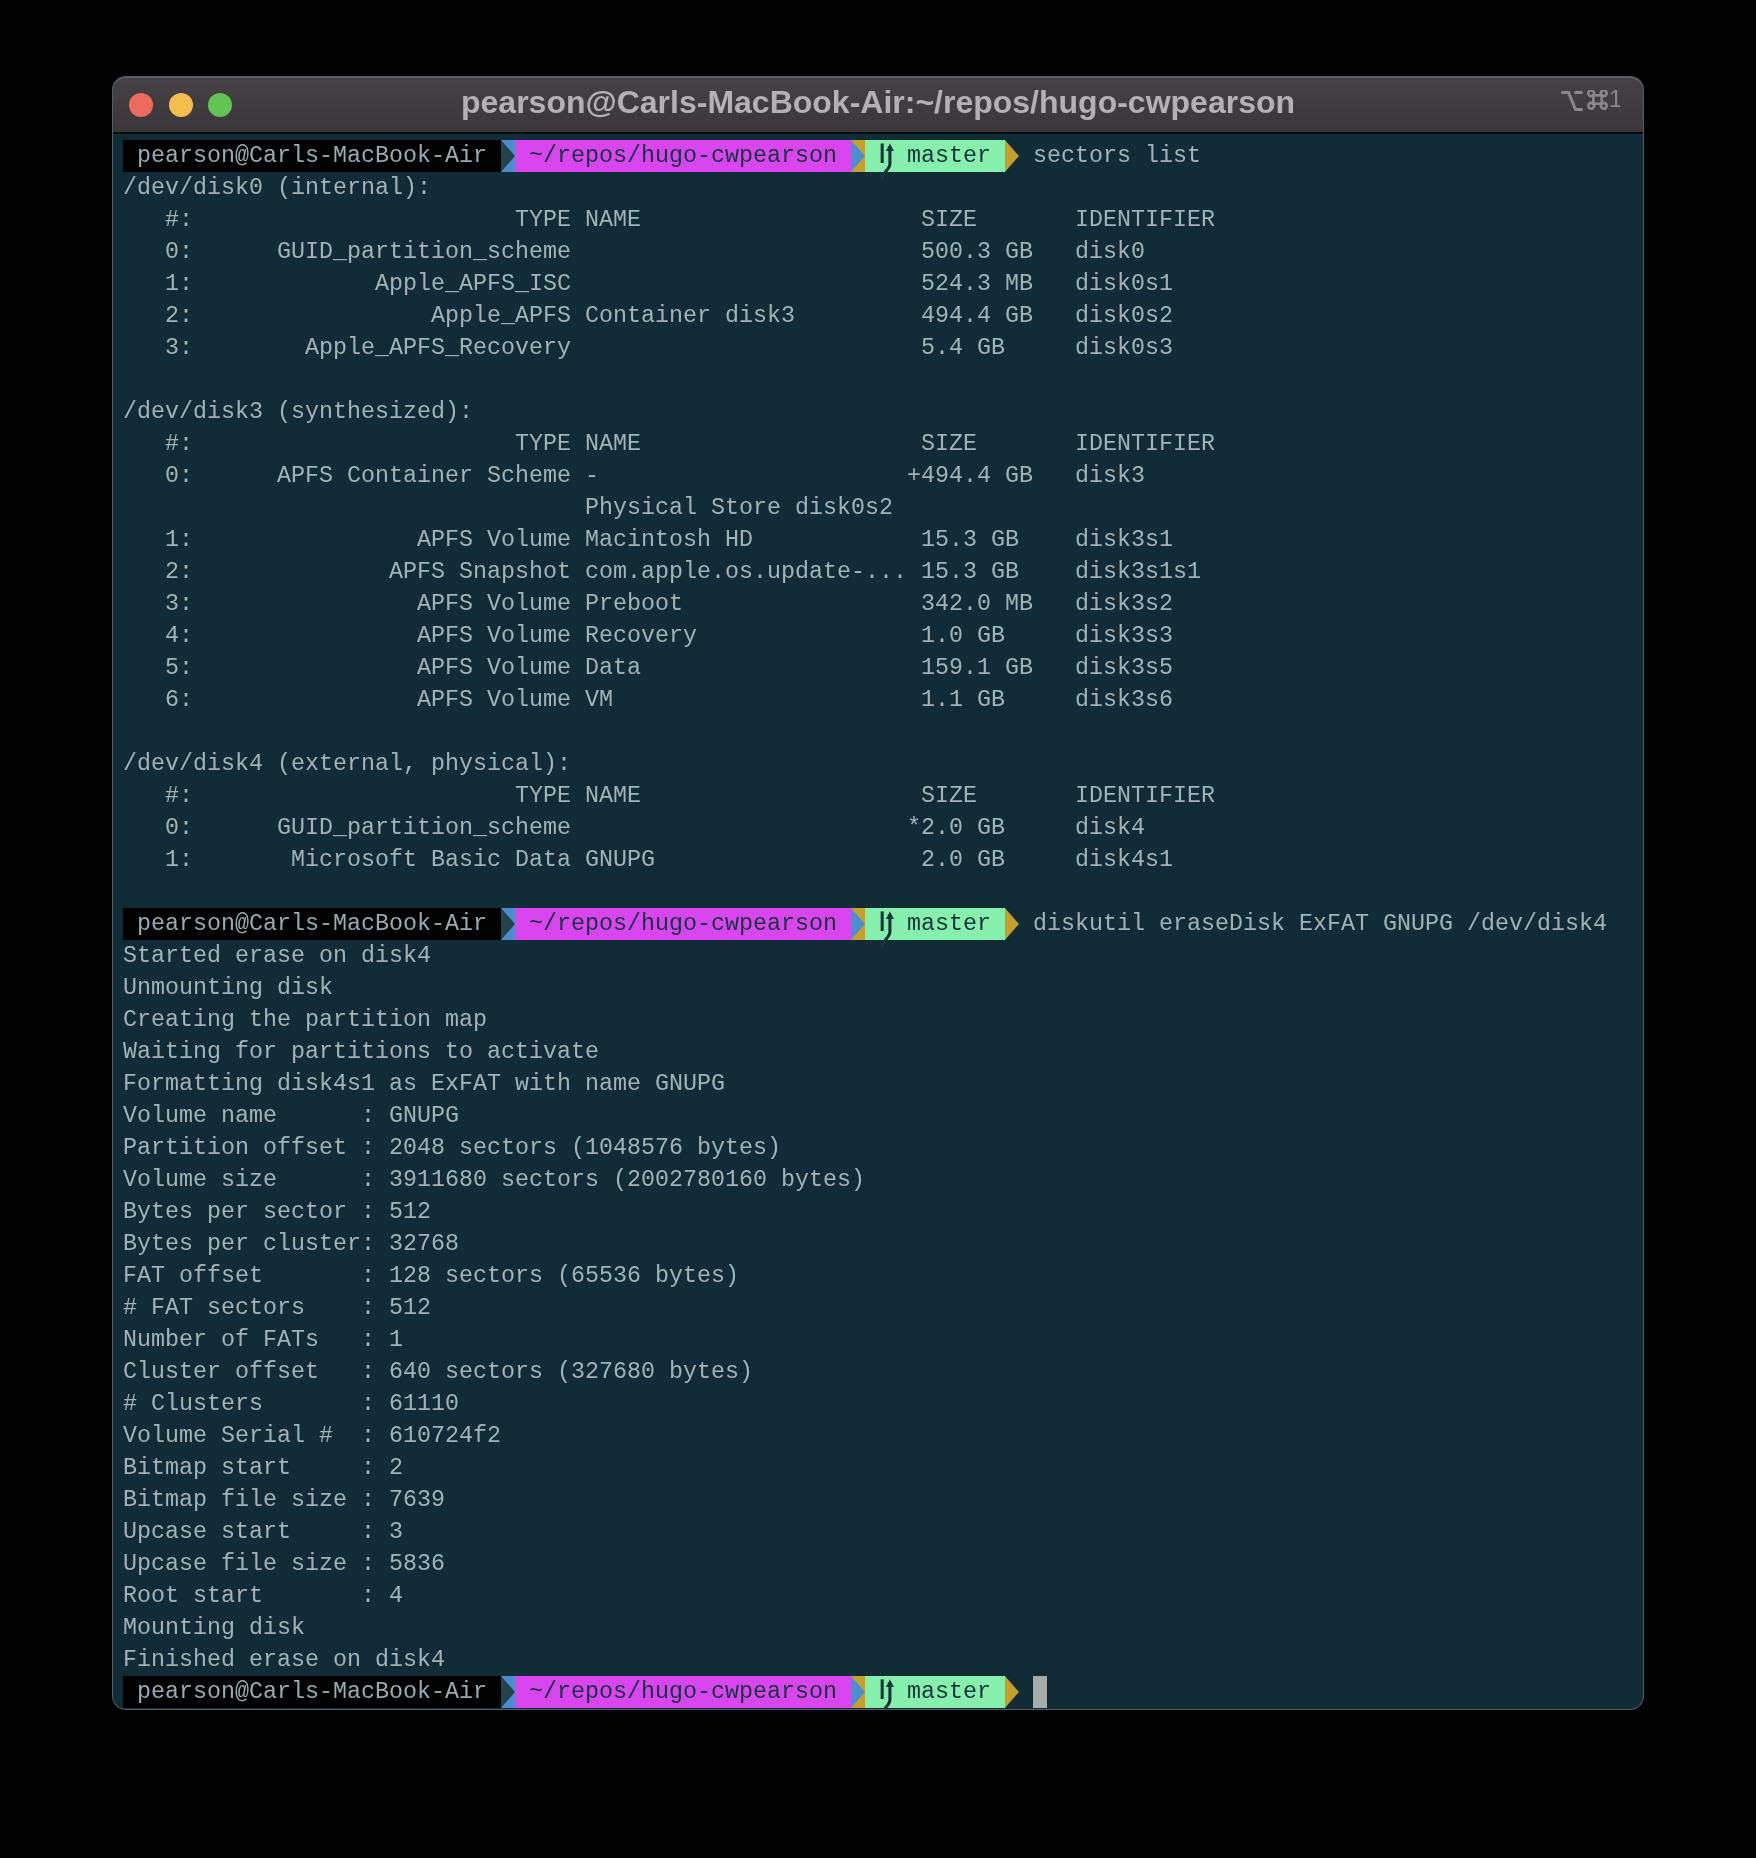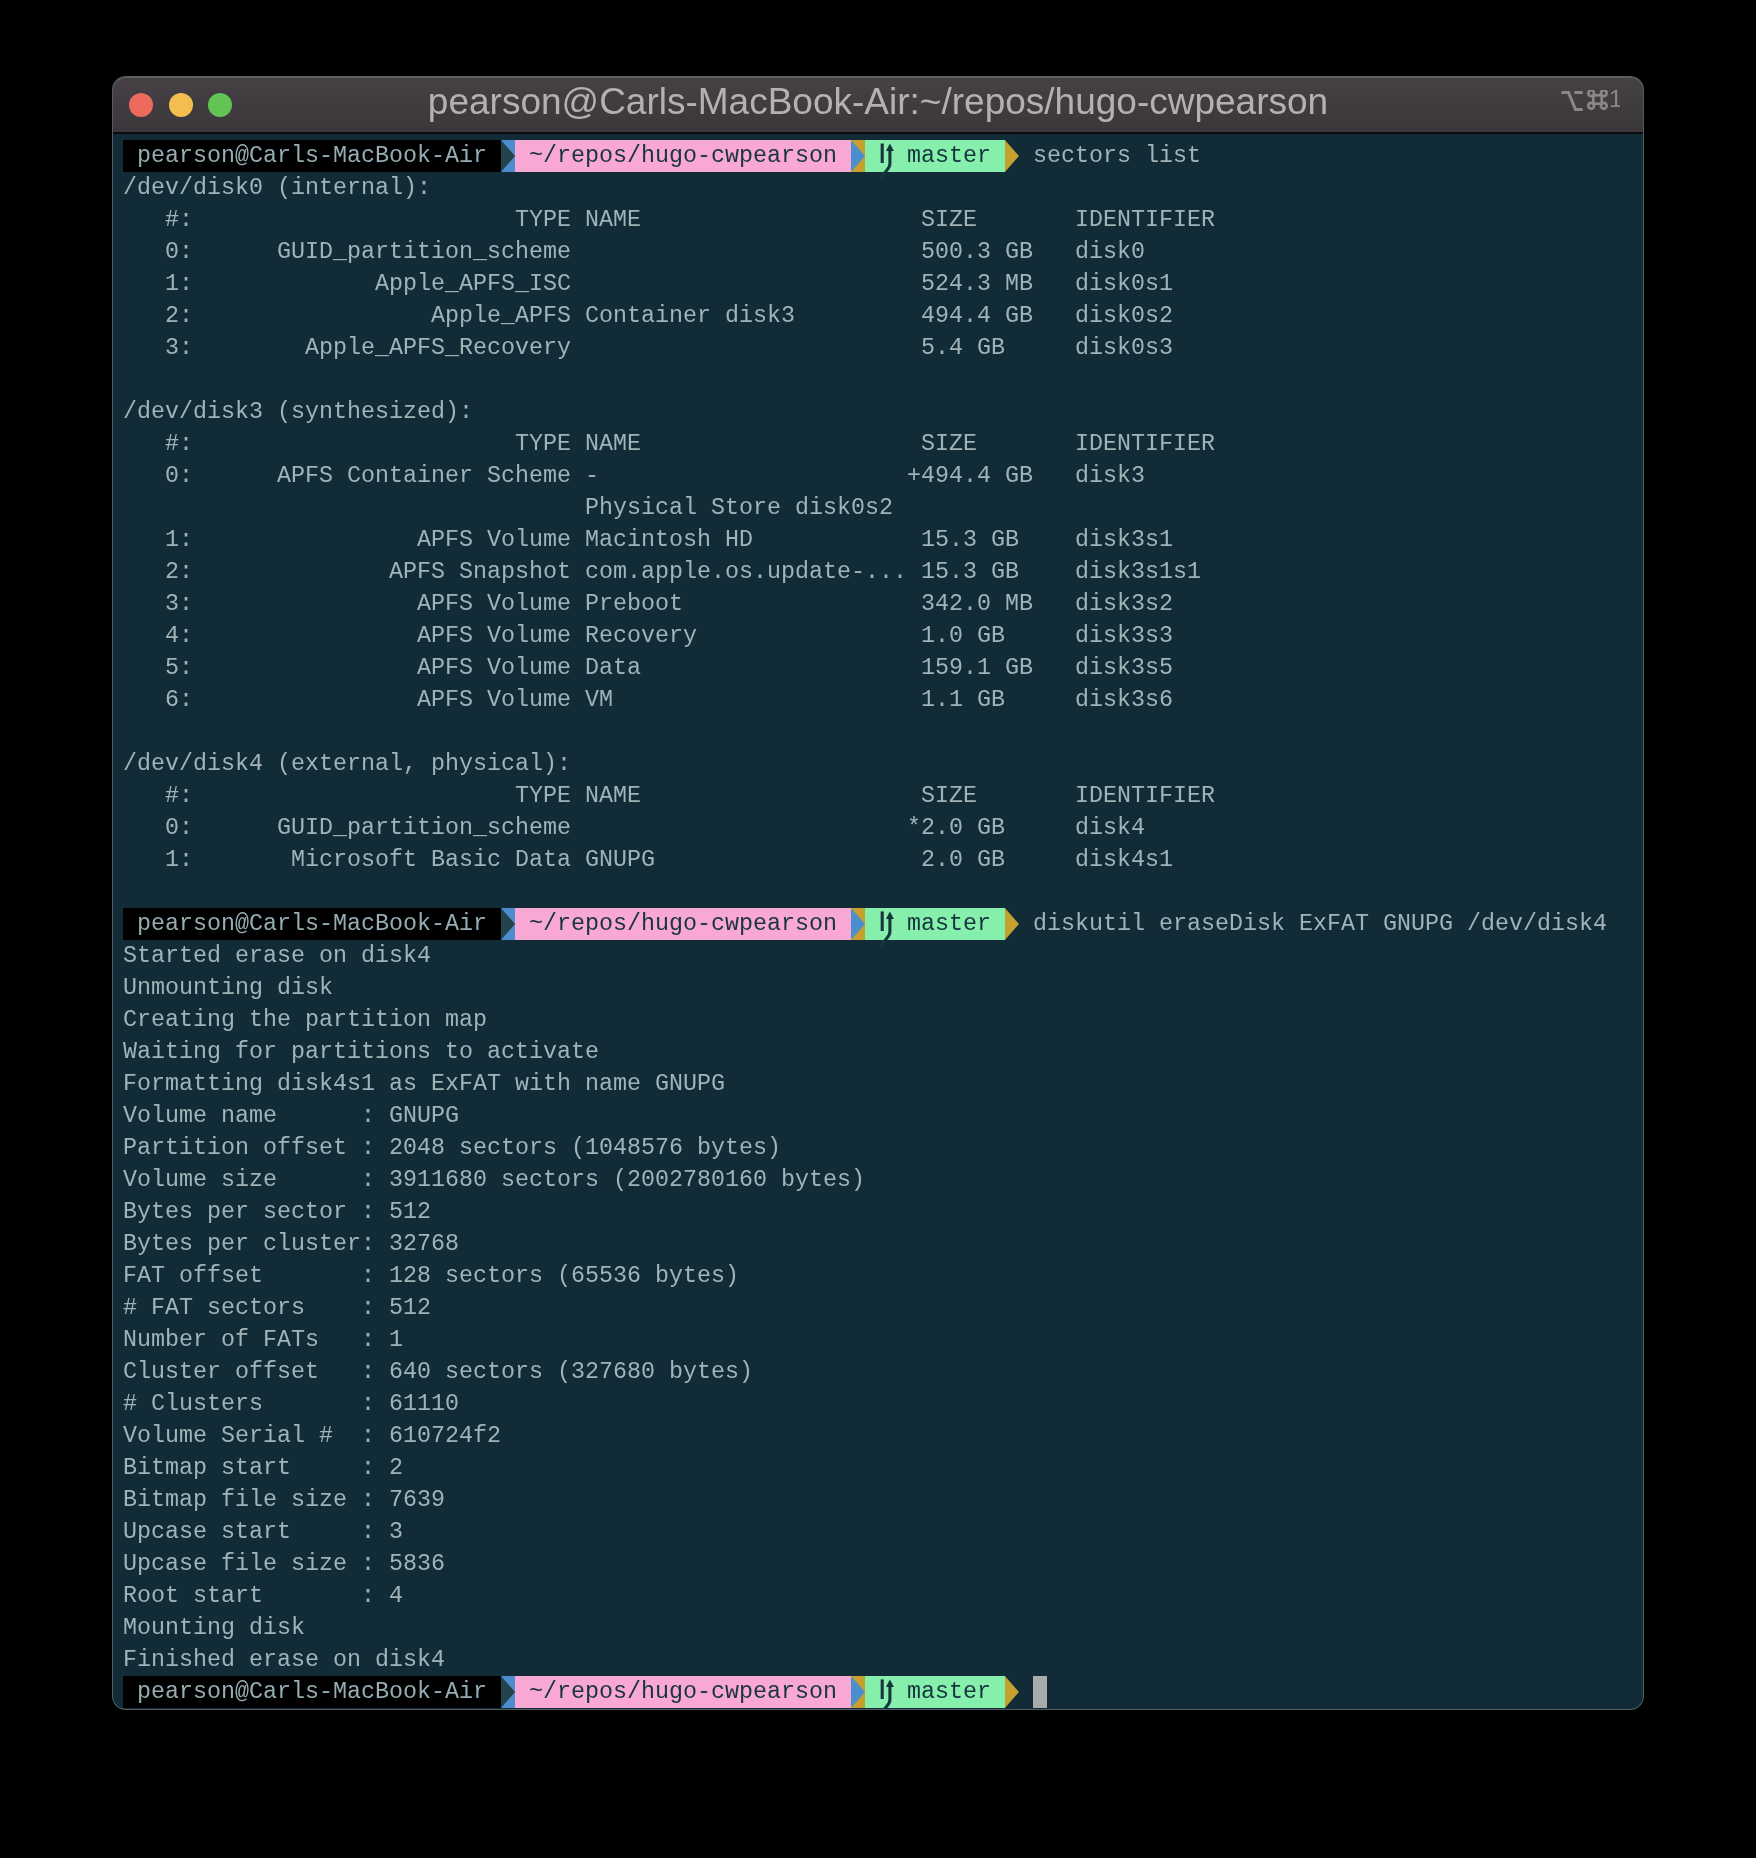--- a/index.html
+++ b/index.html
@@ -7,30 +7,30 @@
      background:#112C36;box-shadow:0 0 0 1px rgba(150,172,180,0.55),0 18px 50px rgba(0,0,0,0.85);}
 #tb{position:absolute;left:0;top:0;width:100%;height:55px;border-radius:13px 13px 0 0;
     background:linear-gradient(#464144,#3B3639);
     box-shadow:inset 0 1px 0 rgba(255,255,255,0.17);}
 #sep{position:absolute;left:0;top:55px;width:100%;height:2px;background:#0b0c0d;}
 .dot{position:absolute;top:16px;width:24px;height:24px;border-radius:50%;}
 #d1{left:16px;background:#EC6A5E}
 #d2{left:55.5px;background:#F4BE4F}
 #d3{left:95px;background:#61C454}
 #title{position:absolute;left:0;top:0;width:100%;height:55px;line-height:50px;text-align:center;
-  font-weight:normal;font-size:37px;color:#B3B1B3;letter-spacing:0px;}
+  font-weight:bold;font-size:32px;color:#B3B1B3;letter-spacing:0px;}
 #keys{position:absolute;right:23px;top:13px;color:#8A878B;}
 #term{position:absolute;left:0;top:57px;width:100%;height:1575px;overflow:hidden;
   border-radius:0 0 13px 13px;}
 #txt{position:absolute;left:10px;top:6px;margin:0;
   font-family:"Liberation Mono",monospace;font-size:23.33px;line-height:32px;color:#A1B3B7;
   white-space:pre;}
 #txt span{display:inline-block;height:32px;vertical-align:top;}
 .s1{background:#000000;color:#95ACB2}
-.s2{background:#f9a8d4;color:#17353F}
+.s2{background:#d946ef;color:#17353F}
 .s3{background:#86efac;color:#17353F}
 .tri{width:14px;position:relative}
 .t1{background:#4C8DCF}
 .t2{background:#C5A02C}
 .tri::before{content:"";position:absolute;left:0;top:0;width:100%;height:100%;
   clip-path:polygon(0 0,100% 50%,0 100%)}
 .t1::before{background:#24424C}
 .t2::before{background:#4C8DCF}
 .t3::before{background:#C5A02C}
 .cur{width:14px;background:#A7ABA9}

